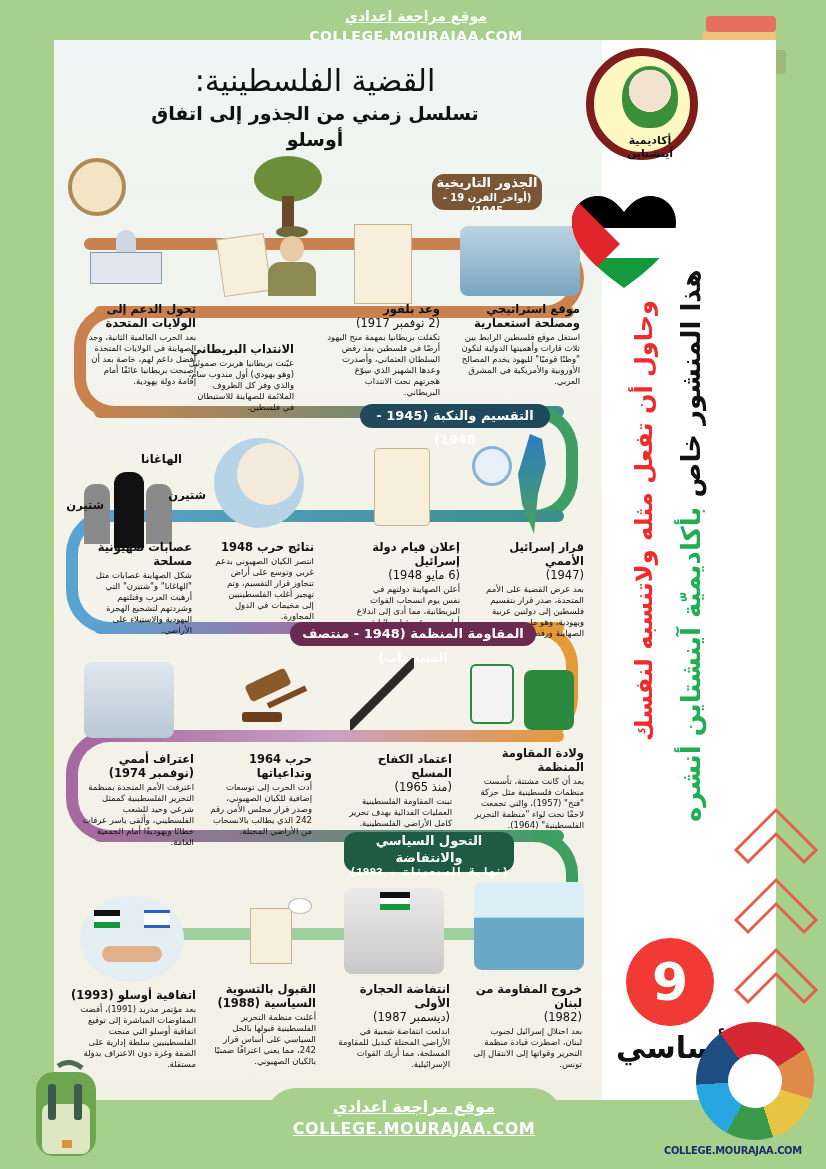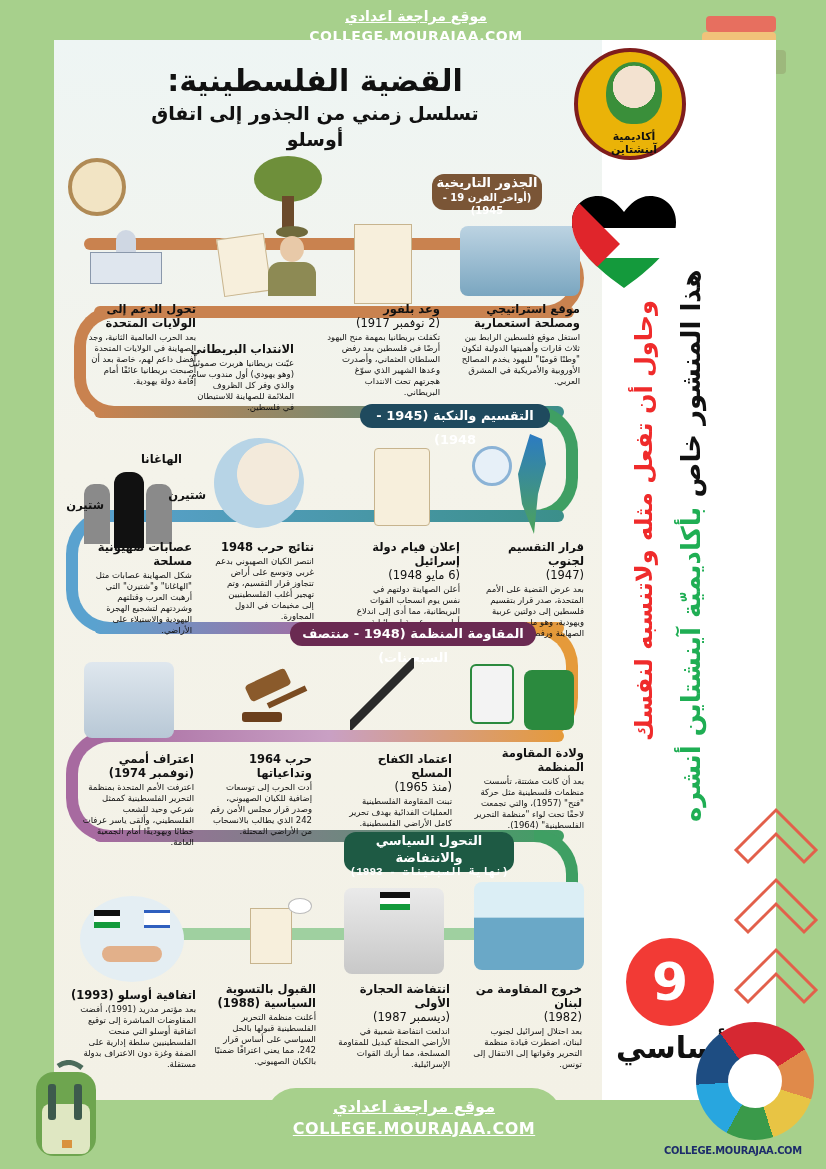--- a/index.html
+++ b/index.html
@@ -8,36 +8,36 @@
 
   .top-banner { position: absolute; left: 300px; top: 6px; width: 232px; height: 50px; text-align: center; color: #fff; }
   .top-banner .ar { font-size: 14px; font-weight: bold; text-decoration: underline; line-height: 20px; direction: rtl; }
   .top-banner .en { font-size: 14px; font-weight: bold; text-decoration: underline; letter-spacing: 0.5px; line-height: 20px; }
 
   .sheet { position: absolute; left: 54px; top: 40px; width: 548px; height: 1060px; background: linear-gradient(180deg,#eef5f4 0%,#f4f3ea 40%,#f3f1e6 100%); overflow: hidden; }
   .right-panel { position: absolute; left: 602px; top: 40px; width: 174px; height: 1060px; background: #ffffff; }
   .right-strip { position: absolute; left: 776px; top: 0; width: 50px; height: 1169px; background: #a7d08c; }
 
   .title { position: absolute; left: 96px; top: 22px; width: 330px; text-align: center; direction: rtl; }
-  .title .main { font-size: 30px; font-weight: bold; color: #111; line-height: 38px; }
+  .title .main { font-size: 30px; font-weight: normal; color: #111; line-height: 38px; }
   .title .sub { font-size: 19px; font-weight: bold; color: #111; line-height: 26px; }
 
   .era { position: absolute; direction: rtl; color: #fff; border-radius: 12px; text-align: center; font-weight: bold; }
   .era .l1 { font-size: 13px; line-height: 17px; }
   .era .l2 { font-size: 10px; line-height: 13px; }
 
   .road { position: absolute; border-radius: 30px; }
 
   .event { position: absolute; direction: rtl; text-align: right; color: #111; }
   .event .h { font-size: 11.5px; font-weight: bold; line-height: 14px; }
   .event .d { font-size: 8.5px; line-height: 11px; margin-top: 2px; }
 
   .illus { position: absolute; }
 
-  .logo { position: absolute; left: 574px; top: 48px; width: 112px; height: 112px; border-radius: 50%; background: #eab308; border: 4px solid #7f1d1d; }
+  .logo { position: absolute; left: 586px; top: 48px; width: 112px; height: 112px; border-radius: 50%; background: #fef9c3; border: 8px solid #7f1d1d; }
   .logo .face { position: absolute; left: 28px; top: 10px; width: 56px; height: 62px; border-radius: 50% 50% 45% 45%; background: radial-gradient(circle at 50% 40%, #f3e2d0 0 45%, #3a8f3a 46% 100%); }
   .logo .caption { position: absolute; left: 10px; top: 78px; width: 92px; text-align: center; font-size: 11px; font-weight: bold; color: #111; direction: rtl; }
 
   .books { position: absolute; left: 700px; top: 10px; width: 90px; height: 80px; }
   .books div { position: absolute; border-radius: 4px; }
 
   .heart { position: absolute; left: 572px; top: 196px; width: 104px; height: 96px; }
 
   .vtext { position: absolute; writing-mode: vertical-rl; transform: rotate(180deg); direction: rtl; font-weight: bold; white-space: nowrap; }
 
@@ -155,21 +155,21 @@
       <div class="h">الهاغانا</div>
     </div>
   <div class="event" style="left:112px;top:448px;width:40px;">
       <div class="h">شتيرن</div>
     </div>
   <div class="event" style="left:10px;top:458px;width:40px;">
       <div class="h">شتيرن</div>
     </div>
 
   <div class="event" style="left:430px;top:500px;width:100px;">
-    <div class="h">قرار التقسيم لجنوب</div>
+    <div class="h">قرار إسرائيل الأممي</div>
     <div class="h" style="font-weight:normal;">(1947)</div>
     <div class="d">بعد عرض القضية على الأمم المتحدة، صدر قرار بتقسيم فلسطين إلى دولتين عربية ويهودية، وهو ما رحب به الصهاينة ورفضه العرب.</div>
   </div>
   <div class="event" style="left:300px;top:500px;width:106px;">
     <div class="h">إعلان قيام دولة إسرائيل</div>
     <div class="h" style="font-weight:normal;">(6 مايو 1948)</div>
     <div class="d">أعلن الصهاينة دولتهم في نفس يوم انسحاب القوات البريطانية، مما أدى إلى اندلاع أول حرب عربية إسرائيلية.</div>
   </div>
   <div class="event" style="left:160px;top:500px;width:100px;">
     <div class="h">نتائج حرب 1948</div>

